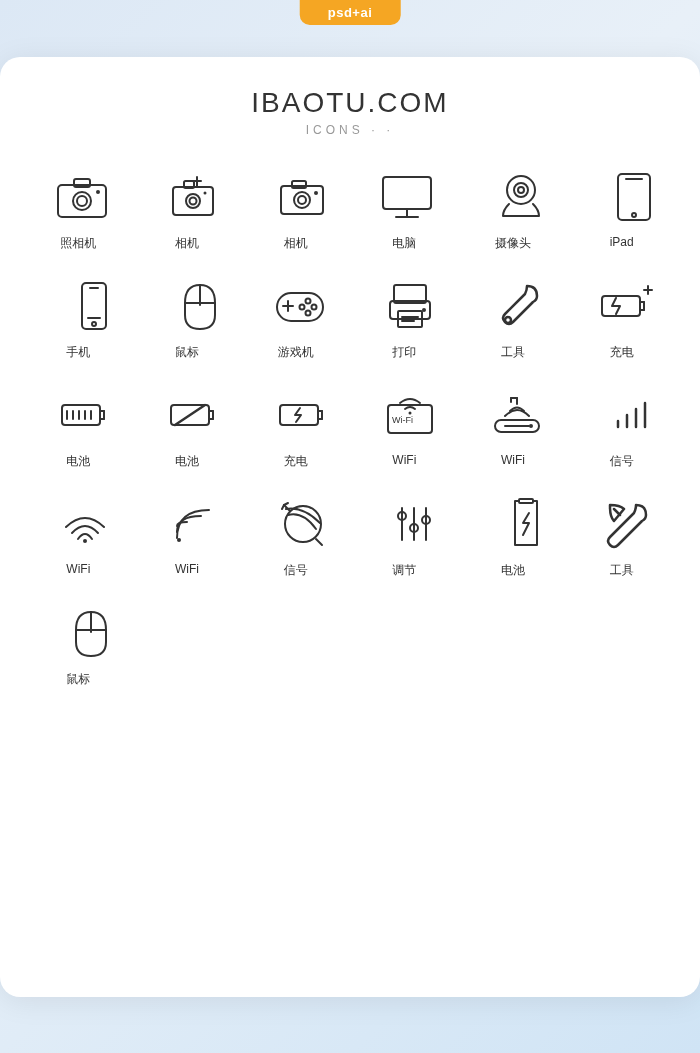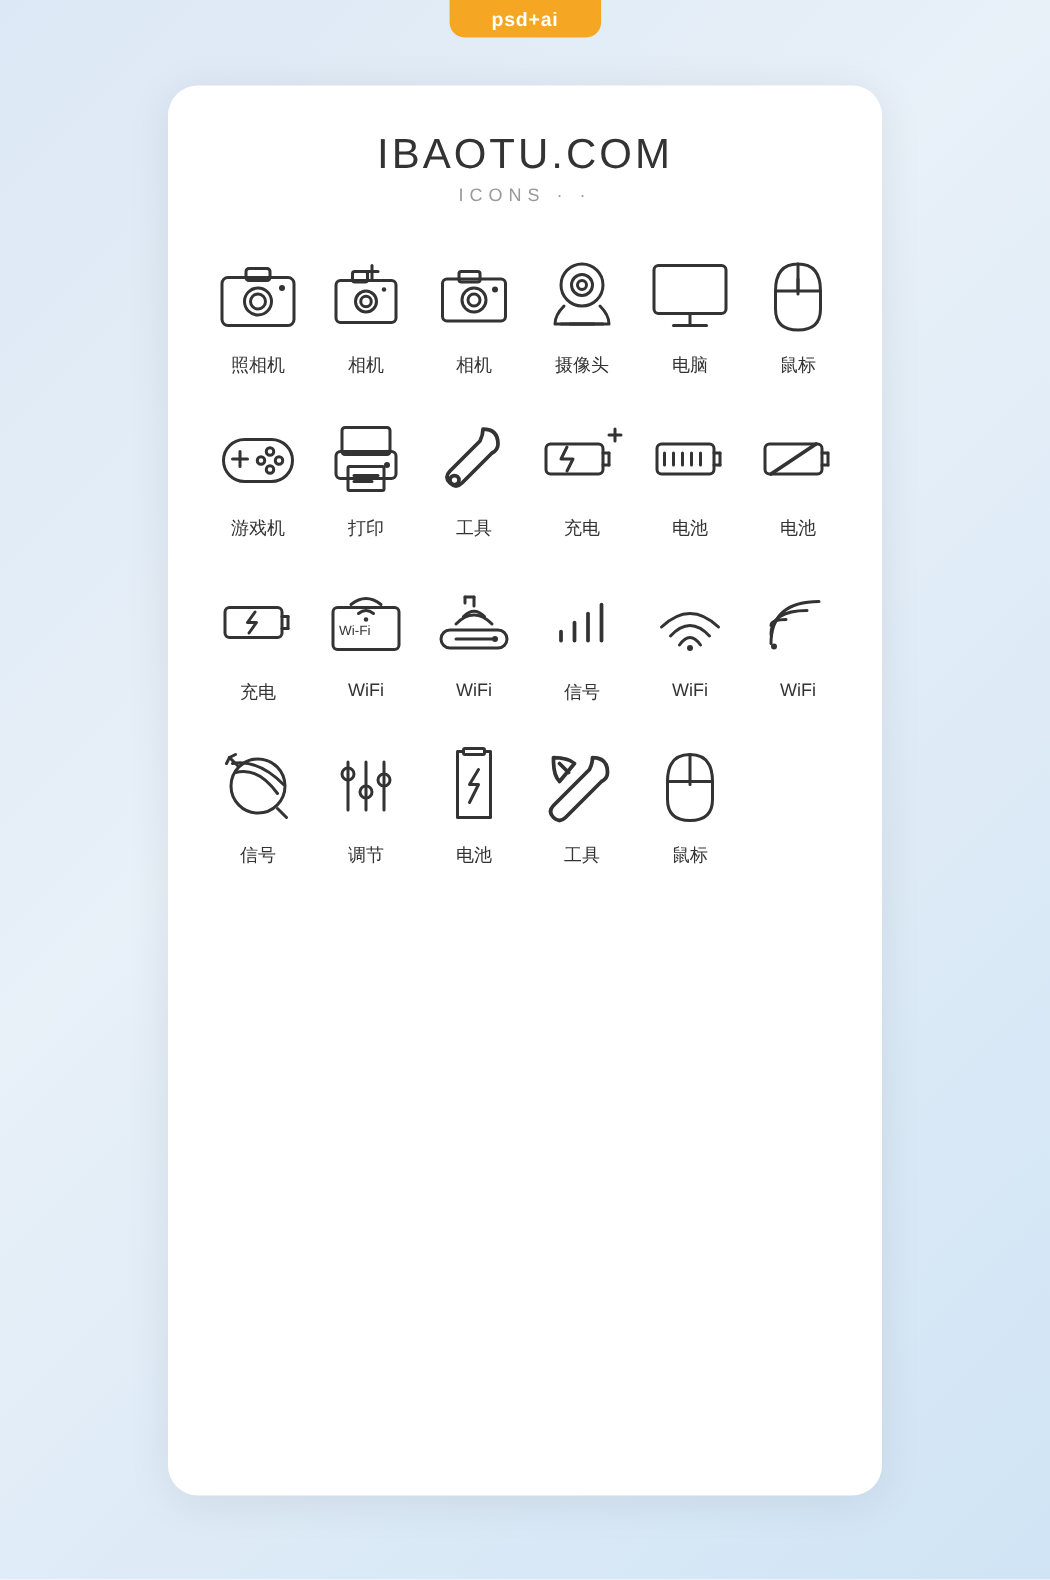--- a/index.html
+++ b/index.html
@@ -24,21 +24,21 @@
       font-size: 13px;
       font-weight: bold;
       padding: 5px 28px;
       border-radius: 0 0 10px 10px;
       letter-spacing: 0.5px;
       z-index: 10;
     }
     .card {
       background: white;
       border-radius: 20px;
-      width: 476px;
+      width: 700px;
       min-height: 940px;
       padding: 30px 30px 30px 30px;
       box-shadow: 0 4px 30px rgba(0,0,0,0.08);
       position: relative;
       z-index: 2;
     }
     .card-header {
       text-align: center;
       margin-bottom: 30px;
     }
@@ -64,21 +64,21 @@
       display: flex;
       flex-direction: column;
       align-items: center;
       gap: 8px;
     }
     .icon-box {
       width: 60px;
       height: 60px;
       display: flex;
       align-items: center;
-      justify-content: center;
+      justify-content: flex-end;
     }
     .icon-label {
       font-size: 12px;
       color: #333;
       text-align: center;
     }
     svg {
       overflow: visible;
     }
   </style>
@@ -132,45 +132,66 @@
           <circle cx="24" cy="24" r="4"></circle>
           <rect x="14" y="5" width="14" height="7" rx="1.5"></rect>
           <circle cx="38" cy="17" r="2" fill="#333" stroke="none"></circle>
         </svg>
       </div>
       <div class="icon-label">相机</div>
     </div>
 
     <div class="icon-item">
       <div class="icon-box">
+        <svg width="54" height="48" viewBox="0 0 54 48" fill="none" stroke="#333" stroke-width="2" stroke-linecap="round" stroke-linejoin="round">
+          <rect x="3" y="4" width="48" height="32" rx="3"></rect>
+          <line x1="16" y1="44" x2="38" y2="44"></line>
+          <line x1="27" y1="36" x2="27" y2="44"></line>
+        </svg>
+      </div>
+      <div class="icon-label">电脑</div>
+    </div>
+
+    <div class="icon-item">
+      <div class="icon-box">
         <svg width="44" height="50" viewBox="0 0 44 50" fill="none" stroke="#333" stroke-width="2" stroke-linecap="round" stroke-linejoin="round">
           <circle cx="22" cy="18" r="14"></circle>
           <circle cx="22" cy="18" r="7"></circle>
           <circle cx="22" cy="18" r="3"></circle>
           <path d="M10 32 Q4 38 4 44 L40 44 Q40 38 34 32"></path>
           <line x1="14" y1="44" x2="30" y2="44"></line>
           <line x1="8" y1="44" x2="36" y2="44"></line>
         </svg>
       </div>
       <div class="icon-label">摄像头</div>
     </div>
 
-    <div class="icon-item">
-      <div class="icon-box">
-        <svg width="54" height="48" viewBox="0 0 54 48" fill="none" stroke="#333" stroke-width="2" stroke-linecap="round" stroke-linejoin="round">
-          <rect x="3" y="4" width="48" height="32" rx="3"></rect>
-          <line x1="16" y1="44" x2="38" y2="44"></line>
-          <line x1="27" y1="36" x2="27" y2="44"></line>
-        </svg>
-      </div>
-      <div class="icon-label">电脑</div>
-    </div>
-
-
-
+
+    <div class="icon-item">
+      <div class="icon-box">
+        <svg width="36" height="50" viewBox="0 0 36 50" fill="none" stroke="#333" stroke-width="2" stroke-linecap="round" stroke-linejoin="round">
+          <rect x="2" y="2" width="32" height="46" rx="4"></rect>
+          <circle cx="18" cy="43" r="2"></circle>
+          <line x1="10" y1="7" x2="26" y2="7"></line>
+        </svg>
+      </div>
+      <div class="icon-label">iPad</div>
+    </div>
+
+    <div class="icon-item">
+      <div class="icon-box">
+        <svg width="28" height="50" viewBox="0 0 28 50" fill="none" stroke="#333" stroke-width="2" stroke-linecap="round" stroke-linejoin="round">
+          <rect x="2" y="2" width="24" height="46" rx="4"></rect>
+          <circle cx="14" cy="43" r="2"></circle>
+          <line x1="10" y1="7" x2="18" y2="7"></line>
+          <line x1="8" y1="37" x2="20" y2="37"></line>
+        </svg>
+      </div>
+      <div class="icon-label">手机</div>
+    </div>
 
     <div class="icon-item">
       <div class="icon-box">
         <svg width="34" height="50" viewBox="0 0 34 50" fill="none" stroke="#333" stroke-width="2" stroke-linecap="round" stroke-linejoin="round">
           <path d="M2 22 Q2 4 17 4 Q32 4 32 22 L32 34 Q32 48 17 48 Q2 48 2 34Z"></path>
           <line x1="17" y1="4" x2="17" y2="24"></line>
           <line x1="2" y1="22" x2="32" y2="22"></line>
           <line x1="17" y1="14" x2="17" y2="22"></line>
         </svg>
       </div>

